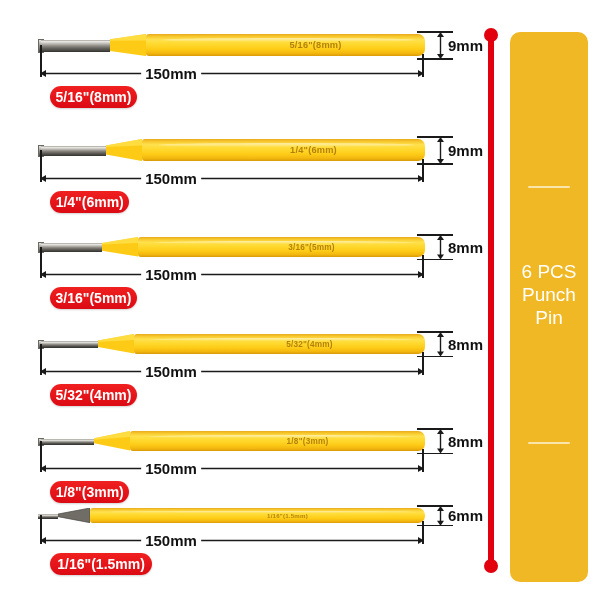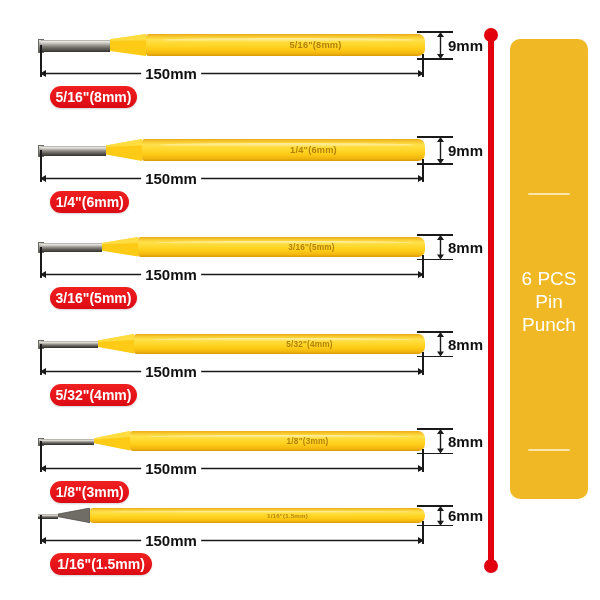--- a/index.html
+++ b/index.html
@@ -288,23 +288,23 @@
         <div class="badge" style="left:50px;top:552.7px;width:102.19999999999999px;height:22px;font-size:14px;">1/16"(1.5mm)</div>
       </div>
     </div>
 
   <div id="divider" style="left: 482px; top: 28px; width: 18px; height: 545px;">
     <div class="knob" style="left: 2px; top: 0px; width: 14px; height: 14px;"></div>
     <div class="stem" style="left: 6px; top: 6px; width: 6px; height: 533px;"></div>
     <div class="knob" style="left: 2px; top: 531px; width: 14px; height: 14px;"></div>
   </div>
 
-  <div id="panel" style="left: 510px; top: 32px; width: 78px; height: 460px; background: rgb(240, 184, 36); border-radius: 10px; margin-top: 7px;">
+  <div id="panel" style="left: 510px; top: 32px; width: 78px; height: 550px; background: rgb(240, 184, 36); border-radius: 10px;">
     <div class="sep" style="top:154px;left:18px;right:18px;"></div>
     <div class="ptext" style="top: 228px; font-size: 19px;">
       <div>6 PCS</div>
+      <div>Punch</div>
       <div>Pin</div>
-      <div>Punch</div>
     </div>
     <div class="sep" style="top:410px;left:18px;right:18px;"></div>
   </div>
 
 </div>
 
 </body></html>

